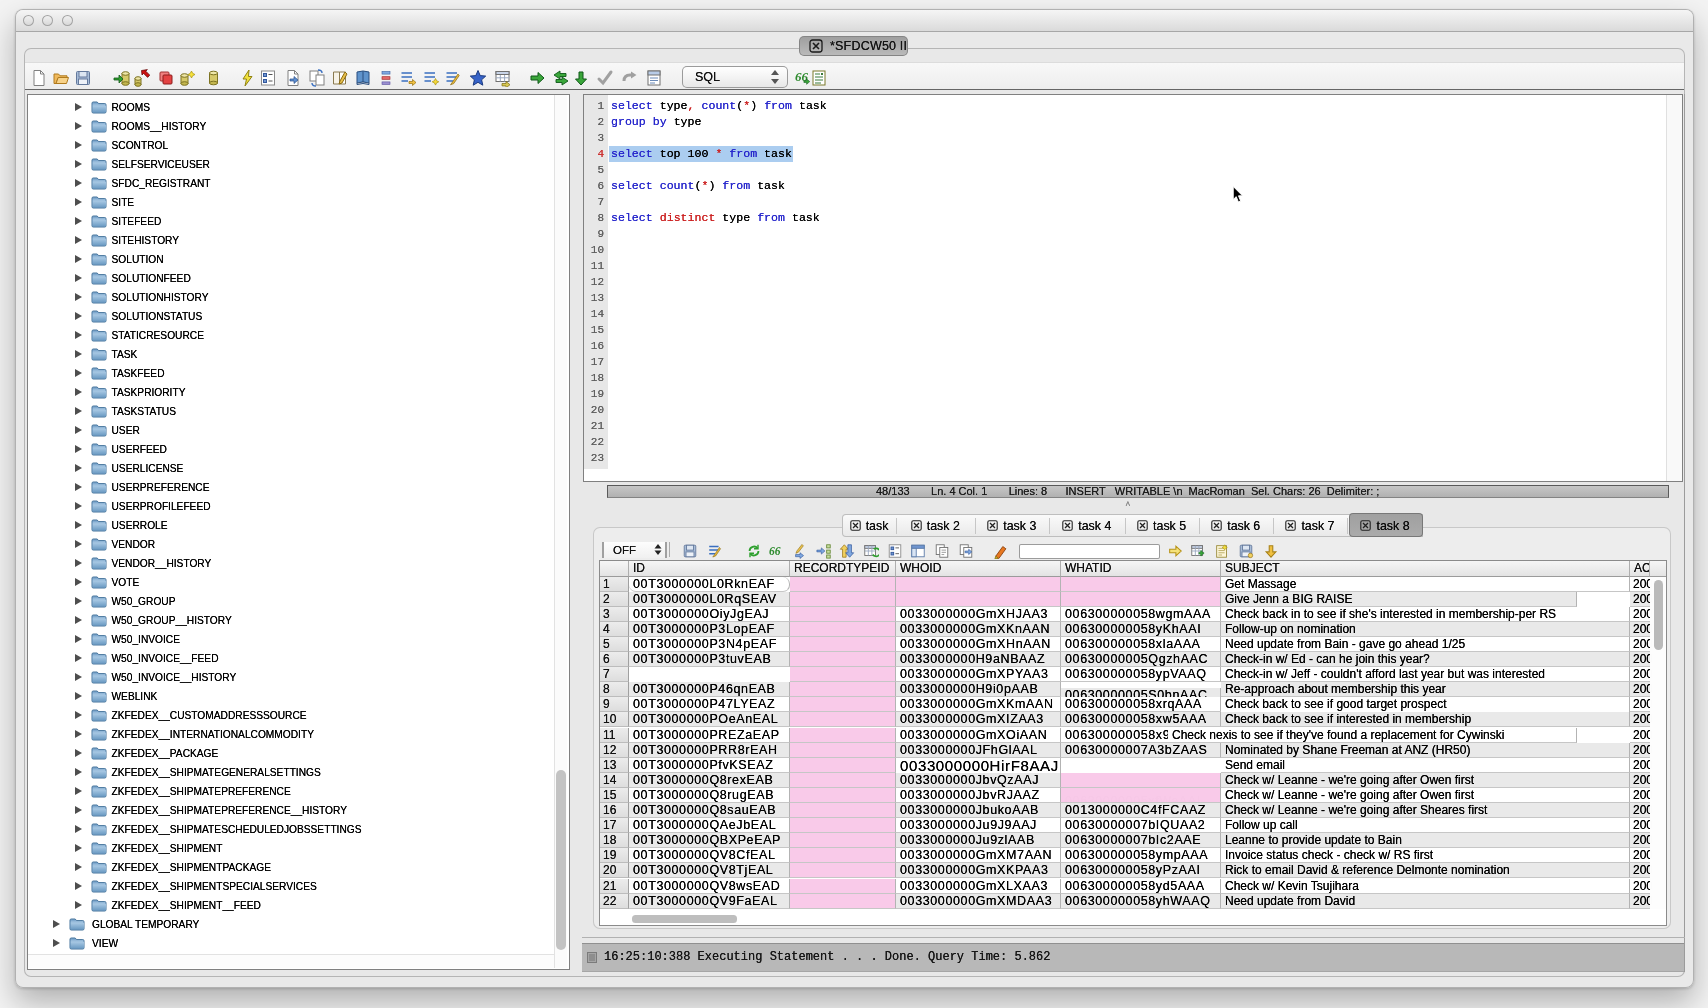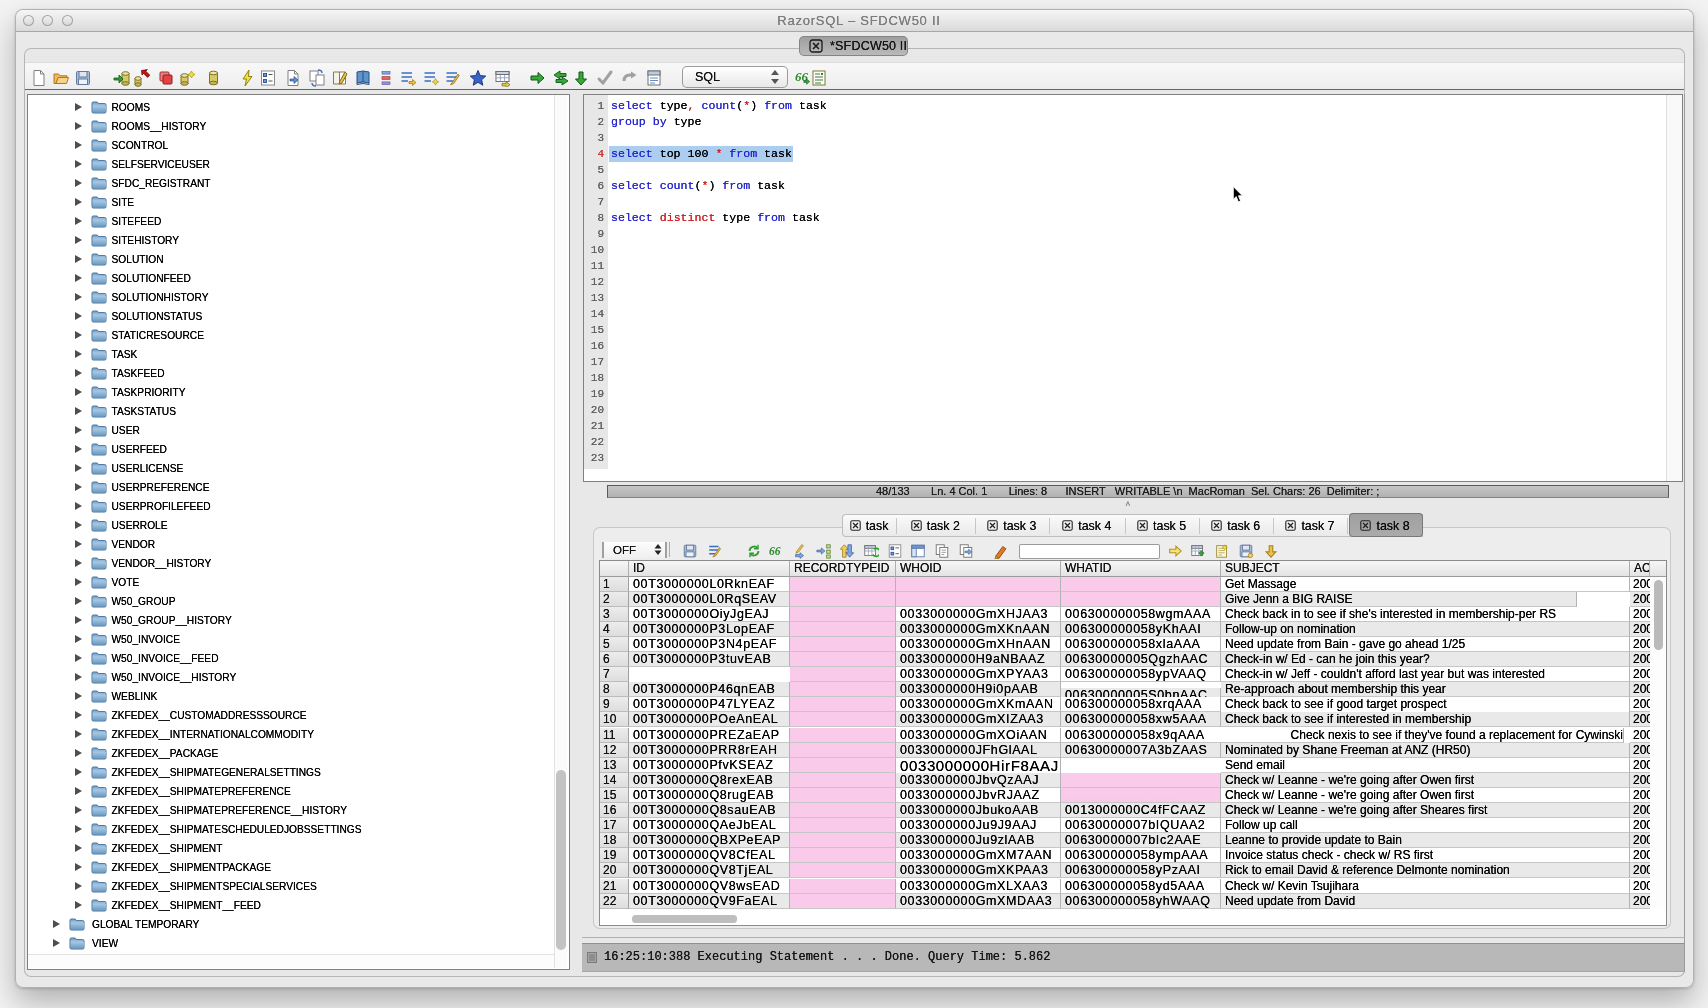--- a/index.html
+++ b/index.html
@@ -10,21 +10,20 @@
 .code{font-family:"Liberation Mono",monospace;font-size:11.6px;line-height:16px;white-space:pre;color:rgba(0,0,0,0.992);}
 .trow{position:absolute;height:19px;line-height:19px;font-size:10.2px;color:rgba(0,0,0,0.992);white-space:nowrap;}
 .tri{position:absolute;width:0;height:0;border-left:7px solid rgba(77,77,77,0.992);border-top:4.5px solid transparent;border-bottom:4.5px solid transparent;}
 </style></head><body>
 <div id="wrap">
 <div style="position:absolute;left:15px;top:9px;width:1679px;height:979px;background:rgba(233,233,233,0.992);border:1px solid rgba(176,176,176,0.992);border-radius:8px;box-shadow:0 14px 30px rgba(0,0,0,0.28),0 1px 3px rgba(0,0,0,0.18);"></div>
 <div style="position:absolute;left:16px;top:10px;width:1677px;height:22px;background:linear-gradient(rgba(245,245,245,0.992),rgba(218,218,218,0.992));border-bottom:1px solid rgba(166,166,166,0.992);border-radius:7px 7px 0 0;"></div>
 <div style="position:absolute;left:22.5px;top:15px;width:11px;height:11px;border-radius:50%;border:1px solid rgba(162,162,162,0.992);background:linear-gradient(rgba(240,240,240,0.992),rgba(216,216,216,0.992));"></div>
 <div style="position:absolute;left:42.0px;top:15px;width:11px;height:11px;border-radius:50%;border:1px solid rgba(162,162,162,0.992);background:linear-gradient(rgba(240,240,240,0.992),rgba(216,216,216,0.992));"></div>
 <div style="position:absolute;left:61.5px;top:15px;width:11px;height:11px;border-radius:50%;border:1px solid rgba(162,162,162,0.992);background:linear-gradient(rgba(240,240,240,0.992),rgba(216,216,216,0.992));"></div>
-<div style="position:absolute;left:15px;top:9px;width:1679px;height:22px;line-height:23px;text-align:center;font-size:13px;letter-spacing:0.75px;text-indent:9px;color:rgba(124,124,124,0.992);">RazorSQL – SFDCW50 II</div>
 <div style="position:absolute;left:24px;top:48px;width:1661px;height:929px;background:rgba(232,232,232,0.992);border:1px solid rgba(180,180,180,0.992);border-radius:7px;"></div>
 <div style="position:absolute;left:799px;top:36px;width:109px;height:20px;background:linear-gradient(rgba(158,158,158,0.992),rgba(185,185,185,0.992));border:1px solid rgba(132,132,132,0.992);border-radius:5px;"></div>
 <svg class="ab" style="left:809px;top:39px" width="14" height="14">
       <rect x="1" y="1" width="12" height="12" rx="2.5" fill="none" stroke="#1a1a1a" stroke-width="1.3"></rect>
       <path d="M4 4 L10 10 M10 4 L4 10" stroke="#1a1a1a" stroke-width="1.6"></path>
     </svg>
 <div style="position:absolute;left:830px;top:36px;width:78px;height:20px;line-height:20px;font-size:12.5px;letter-spacing:0.2px;color:rgba(20,20,20,0.992);">*SFDCW50 II</div>
 <div style="position:absolute;left:25px;top:62px;width:1659px;height:28px;background:linear-gradient(rgba(248,248,248,0.992),rgba(237,237,237,0.992));border-top:1px solid rgba(220,220,220,0.992);border-bottom:1px solid rgba(100,100,100,0.992);"></div>
 <svg class="ab" style="left:30.0px;top:68.5px" width="18" height="18" viewBox="0 0 18 18">
       <path d="M4 1.5 h6.5 l3.5 3.5 V16.5 H4 Z" fill="#fff" stroke="#808080"></path>
@@ -947,21 +946,21 @@
 <div style="position:absolute;left:599px;top:560px;width:1068px;height:366px;background:rgba(255,255,255,0.992);border:1px solid rgba(138,138,138,0.992);"></div>
 <div style="position:absolute;left:600px;top:561px;width:29px;height:15.5px;background:linear-gradient(rgba(246,246,246,0.992),rgba(227,227,227,0.992));border-right:1px solid rgba(174,174,174,0.992);border-bottom:1px solid rgba(155,155,155,0.992);font-size:12px;line-height:15px;color:rgba(17,17,17,0.992);padding-left:4px;white-space:nowrap;overflow:hidden;"></div>
 <div style="position:absolute;left:629px;top:561px;width:161px;height:15.5px;background:linear-gradient(rgba(246,246,246,0.992),rgba(227,227,227,0.992));border-right:1px solid rgba(174,174,174,0.992);border-bottom:1px solid rgba(155,155,155,0.992);font-size:12px;line-height:15px;color:rgba(17,17,17,0.992);padding-left:4px;white-space:nowrap;overflow:hidden;">ID</div>
 <div style="position:absolute;left:790px;top:561px;width:106px;height:15.5px;background:linear-gradient(rgba(246,246,246,0.992),rgba(227,227,227,0.992));border-right:1px solid rgba(174,174,174,0.992);border-bottom:1px solid rgba(155,155,155,0.992);font-size:12px;line-height:15px;color:rgba(17,17,17,0.992);padding-left:4px;white-space:nowrap;overflow:hidden;">RECORDTYPEID</div>
 <div style="position:absolute;left:896px;top:561px;width:165px;height:15.5px;background:linear-gradient(rgba(246,246,246,0.992),rgba(227,227,227,0.992));border-right:1px solid rgba(174,174,174,0.992);border-bottom:1px solid rgba(155,155,155,0.992);font-size:12px;line-height:15px;color:rgba(17,17,17,0.992);padding-left:4px;white-space:nowrap;overflow:hidden;">WHOID</div>
 <div style="position:absolute;left:1061px;top:561px;width:160px;height:15.5px;background:linear-gradient(rgba(246,246,246,0.992),rgba(227,227,227,0.992));border-right:1px solid rgba(174,174,174,0.992);border-bottom:1px solid rgba(155,155,155,0.992);font-size:12px;line-height:15px;color:rgba(17,17,17,0.992);padding-left:4px;white-space:nowrap;overflow:hidden;">WHATID</div>
 <div style="position:absolute;left:1221px;top:561px;width:409px;height:15.5px;background:linear-gradient(rgba(246,246,246,0.992),rgba(227,227,227,0.992));border-right:1px solid rgba(174,174,174,0.992);border-bottom:1px solid rgba(155,155,155,0.992);font-size:12px;line-height:15px;color:rgba(17,17,17,0.992);padding-left:4px;white-space:nowrap;overflow:hidden;">SUBJECT</div>
 <div style="position:absolute;left:1630px;top:561px;width:20px;height:15.5px;background:linear-gradient(rgba(246,246,246,0.992),rgba(227,227,227,0.992));border-right:1px solid rgba(174,174,174,0.992);border-bottom:1px solid rgba(155,155,155,0.992);font-size:12px;line-height:15px;color:rgba(17,17,17,0.992);padding-left:4px;white-space:nowrap;overflow:hidden;">AC</div>
 <div style="position:absolute;left:1650px;top:561px;width:16px;height:15.5px;background:linear-gradient(rgba(246,246,246,0.992),rgba(227,227,227,0.992));border-bottom:1px solid rgba(155,155,155,0.992);"></div>
 <div style="position:absolute;left:600px;top:576.5px;width:29px;height:15.1px;background:linear-gradient(rgba(236,236,236,0.992),rgba(221,221,221,0.992));border-right:1px solid rgba(160,160,160,0.992);border-bottom:1px solid rgba(188,188,188,0.992);font-size:12px;line-height:15.1px;color:rgba(17,17,17,0.992);padding-left:3px;">1</div>
-<div style="position:absolute;left:629px;top:576.5px;width:161px;height:15.1px;background:rgba(255,255,255,0.992);border-right:1px solid rgba(179,179,179,0.992);border-bottom:1px solid rgba(198,198,198,0.992);line-height:15.1px;color:rgba(0,0,0,0.992);padding-left:4px;white-space:nowrap;overflow:hidden;font-size:12.5px;letter-spacing:0.62px;">00T3000000L0RknEAF</div>
+<div style="position:absolute;left:629px;top:576.5px;width:161px;height:15.1px;background:rgba(255,255,255,0.992);border-right:1px solid rgba(179,179,179,0.992);border-bottom:1px solid rgba(198,198,198,0.992);line-height:15.1px;color:rgba(0,0,0,0.992);padding-left:4px;white-space:nowrap;overflow:hidden;font-size:12.5px;letter-spacing:0.62px;border-radius:7px;">00T3000000L0RknEAF</div>
 <div style="position:absolute;left:790px;top:576.5px;width:106px;height:15.1px;background:rgba(249,202,233,0.992);border-right:1px solid rgba(179,179,179,0.992);border-bottom:1px solid rgba(198,198,198,0.992);line-height:15.1px;color:rgba(0,0,0,0.992);padding-left:4px;white-space:nowrap;overflow:hidden;font-size:12px;"></div>
 <div style="position:absolute;left:896px;top:576.5px;width:165px;height:15.1px;background:rgba(249,202,233,0.992);border-right:1px solid rgba(179,179,179,0.992);border-bottom:1px solid rgba(198,198,198,0.992);line-height:15.1px;color:rgba(0,0,0,0.992);padding-left:4px;white-space:nowrap;overflow:hidden;font-size:12.5px;letter-spacing:0.62px;"></div>
 <div style="position:absolute;left:1061px;top:576.5px;width:160px;height:15.1px;background:rgba(249,202,233,0.992);border-right:1px solid rgba(179,179,179,0.992);border-bottom:1px solid rgba(198,198,198,0.992);line-height:15.1px;color:rgba(0,0,0,0.992);padding-left:4px;white-space:nowrap;overflow:hidden;font-size:12.5px;letter-spacing:0.62px;"></div>
 <div style="position:absolute;left:1221px;top:576.5px;width:409px;height:15.1px;background:rgba(255,255,255,0.992);border-right:1px solid rgba(179,179,179,0.992);border-bottom:1px solid rgba(198,198,198,0.992);line-height:15.1px;color:rgba(0,0,0,0.992);padding-left:4px;white-space:nowrap;overflow:hidden;font-size:12px;">Get Massage</div>
 <div style="position:absolute;left:1630px;top:576.5px;width:23px;height:15.1px;background:rgba(255,255,255,0.992);border-right:1px solid rgba(179,179,179,0.992);border-bottom:1px solid rgba(198,198,198,0.992);line-height:15.1px;color:rgba(0,0,0,0.992);padding-left:4px;white-space:nowrap;overflow:hidden;font-size:12px;padding-left:3px;">2006</div>
 <div style="position:absolute;left:600px;top:591.6px;width:29px;height:15.1px;background:linear-gradient(rgba(236,236,236,0.992),rgba(221,221,221,0.992));border-right:1px solid rgba(160,160,160,0.992);border-bottom:1px solid rgba(188,188,188,0.992);font-size:12px;line-height:15.1px;color:rgba(17,17,17,0.992);padding-left:3px;">2</div>
 <div style="position:absolute;left:629px;top:591.6px;width:161px;height:15.1px;background:rgba(233,233,233,0.992);border-right:1px solid rgba(179,179,179,0.992);border-bottom:1px solid rgba(198,198,198,0.992);line-height:15.1px;color:rgba(0,0,0,0.992);padding-left:4px;white-space:nowrap;overflow:hidden;font-size:12.5px;letter-spacing:0.62px;">00T3000000L0RqSEAV</div>
 <div style="position:absolute;left:790px;top:591.6px;width:106px;height:15.1px;background:rgba(249,202,233,0.992);border-right:1px solid rgba(179,179,179,0.992);border-bottom:1px solid rgba(198,198,198,0.992);line-height:15.1px;color:rgba(0,0,0,0.992);padding-left:4px;white-space:nowrap;overflow:hidden;font-size:12px;"></div>
 <div style="position:absolute;left:896px;top:591.6px;width:165px;height:15.1px;background:rgba(249,202,233,0.992);border-right:1px solid rgba(179,179,179,0.992);border-bottom:1px solid rgba(198,198,198,0.992);line-height:15.1px;color:rgba(0,0,0,0.992);padding-left:4px;white-space:nowrap;overflow:hidden;font-size:12.5px;letter-spacing:0.62px;"></div>
 <div style="position:absolute;left:1061px;top:591.6px;width:160px;height:15.1px;background:rgba(249,202,233,0.992);border-right:1px solid rgba(179,179,179,0.992);border-bottom:1px solid rgba(198,198,198,0.992);line-height:15.1px;color:rgba(0,0,0,0.992);padding-left:4px;white-space:nowrap;overflow:hidden;font-size:12.5px;letter-spacing:0.62px;"></div>
@@ -1021,21 +1020,21 @@
 <div style="position:absolute;left:790px;top:712.4px;width:106px;height:15.1px;background:rgba(249,202,233,0.992);border-right:1px solid rgba(179,179,179,0.992);border-bottom:1px solid rgba(198,198,198,0.992);line-height:15.1px;color:rgba(0,0,0,0.992);padding-left:4px;white-space:nowrap;overflow:hidden;font-size:12px;"></div>
 <div style="position:absolute;left:896px;top:712.4px;width:165px;height:15.1px;background:rgba(233,233,233,0.992);border-right:1px solid rgba(179,179,179,0.992);border-bottom:1px solid rgba(198,198,198,0.992);line-height:15.1px;color:rgba(0,0,0,0.992);padding-left:4px;white-space:nowrap;overflow:hidden;font-size:12.5px;letter-spacing:0.62px;">0033000000GmXIZAA3</div>
 <div style="position:absolute;left:1061px;top:712.4px;width:160px;height:15.1px;background:rgba(233,233,233,0.992);border-right:1px solid rgba(179,179,179,0.992);border-bottom:1px solid rgba(198,198,198,0.992);line-height:15.1px;color:rgba(0,0,0,0.992);padding-left:4px;white-space:nowrap;overflow:hidden;font-size:12.5px;letter-spacing:0.62px;">006300000058xw5AAA</div>
 <div style="position:absolute;left:1221px;top:712.4px;width:409px;height:15.1px;background:rgba(233,233,233,0.992);border-right:1px solid rgba(179,179,179,0.992);border-bottom:1px solid rgba(198,198,198,0.992);line-height:15.1px;color:rgba(0,0,0,0.992);padding-left:4px;white-space:nowrap;overflow:hidden;font-size:12px;">Check back to see if interested in membership</div>
 <div style="position:absolute;left:1630px;top:712.4px;width:23px;height:15.1px;background:rgba(233,233,233,0.992);border-right:1px solid rgba(179,179,179,0.992);border-bottom:1px solid rgba(198,198,198,0.992);line-height:15.1px;color:rgba(0,0,0,0.992);padding-left:4px;white-space:nowrap;overflow:hidden;font-size:12px;padding-left:3px;">2006</div>
 <div style="position:absolute;left:600px;top:727.5px;width:29px;height:15.1px;background:linear-gradient(rgba(236,236,236,0.992),rgba(221,221,221,0.992));border-right:1px solid rgba(160,160,160,0.992);border-bottom:1px solid rgba(188,188,188,0.992);font-size:12px;line-height:15.1px;color:rgba(17,17,17,0.992);padding-left:3px;">11</div>
 <div style="position:absolute;left:629px;top:727.5px;width:161px;height:15.1px;background:rgba(255,255,255,0.992);border-right:1px solid rgba(179,179,179,0.992);border-bottom:1px solid rgba(198,198,198,0.992);line-height:15.1px;color:rgba(0,0,0,0.992);padding-left:4px;white-space:nowrap;overflow:hidden;font-size:12.5px;letter-spacing:0.62px;">00T3000000PREZaEAP</div>
 <div style="position:absolute;left:790px;top:727.5px;width:106px;height:15.1px;background:rgba(249,202,233,0.992);border-right:1px solid rgba(179,179,179,0.992);border-bottom:1px solid rgba(198,198,198,0.992);line-height:15.1px;color:rgba(0,0,0,0.992);padding-left:4px;white-space:nowrap;overflow:hidden;font-size:12px;"></div>
 <div style="position:absolute;left:896px;top:727.5px;width:165px;height:15.1px;background:rgba(255,255,255,0.992);border-right:1px solid rgba(179,179,179,0.992);border-bottom:1px solid rgba(198,198,198,0.992);line-height:15.1px;color:rgba(0,0,0,0.992);padding-left:4px;white-space:nowrap;overflow:hidden;font-size:12.5px;letter-spacing:0.62px;">0033000000GmXOiAAN</div>
 <div style="position:absolute;left:1061px;top:727.5px;width:160px;height:15.1px;background:rgba(255,255,255,0.992);border-right:1px solid rgba(179,179,179,0.992);border-bottom:1px solid rgba(198,198,198,0.992);line-height:15.1px;color:rgba(0,0,0,0.992);padding-left:4px;white-space:nowrap;overflow:hidden;font-size:12.5px;letter-spacing:0.62px;">006300000058x9qAAA</div>
-<div style="position:absolute;left:1215px;top:727.5px;width:409px;height:15.1px;background:rgba(255,255,255,0.992);border-right:1px solid rgba(179,179,179,0.992);border-bottom:1px solid rgba(198,198,198,0.992);line-height:15.1px;color:rgba(0,0,0,0.992);padding-left:4px;white-space:nowrap;overflow:hidden;font-size:12px;text-align:right;">Check nexis to see if they've found a replacement for Cywinski</div>
+<div style="position:absolute;left:1168px;top:727.5px;width:409px;height:15.1px;background:rgba(255,255,255,0.992);border-right:1px solid rgba(179,179,179,0.992);border-bottom:1px solid rgba(198,198,198,0.992);line-height:15.1px;color:rgba(0,0,0,0.992);padding-left:4px;white-space:nowrap;overflow:hidden;font-size:12px;">Check nexis to see if they've found a replacement for Cywinski</div>
 <div style="position:absolute;left:1630px;top:727.5px;width:23px;height:15.1px;background:rgba(255,255,255,0.992);border-right:1px solid rgba(179,179,179,0.992);border-bottom:1px solid rgba(198,198,198,0.992);line-height:15.1px;color:rgba(0,0,0,0.992);padding-left:4px;white-space:nowrap;overflow:hidden;font-size:12px;padding-left:3px;">2006</div>
 <div style="position:absolute;left:600px;top:742.6px;width:29px;height:15.1px;background:linear-gradient(rgba(236,236,236,0.992),rgba(221,221,221,0.992));border-right:1px solid rgba(160,160,160,0.992);border-bottom:1px solid rgba(188,188,188,0.992);font-size:12px;line-height:15.1px;color:rgba(17,17,17,0.992);padding-left:3px;">12</div>
 <div style="position:absolute;left:629px;top:742.6px;width:161px;height:15.1px;background:rgba(233,233,233,0.992);border-right:1px solid rgba(179,179,179,0.992);border-bottom:1px solid rgba(198,198,198,0.992);line-height:15.1px;color:rgba(0,0,0,0.992);padding-left:4px;white-space:nowrap;overflow:hidden;font-size:12.5px;letter-spacing:0.62px;">00T3000000PRR8rEAH</div>
 <div style="position:absolute;left:790px;top:742.6px;width:106px;height:15.1px;background:rgba(249,202,233,0.992);border-right:1px solid rgba(179,179,179,0.992);border-bottom:1px solid rgba(198,198,198,0.992);line-height:15.1px;color:rgba(0,0,0,0.992);padding-left:4px;white-space:nowrap;overflow:hidden;font-size:12px;"></div>
 <div style="position:absolute;left:896px;top:742.6px;width:165px;height:15.1px;background:rgba(233,233,233,0.992);border-right:1px solid rgba(179,179,179,0.992);border-bottom:1px solid rgba(198,198,198,0.992);line-height:15.1px;color:rgba(0,0,0,0.992);padding-left:4px;white-space:nowrap;overflow:hidden;font-size:12.5px;letter-spacing:0.62px;">0033000000JFhGlAAL</div>
 <div style="position:absolute;left:1061px;top:742.6px;width:160px;height:15.1px;background:rgba(233,233,233,0.992);border-right:1px solid rgba(179,179,179,0.992);border-bottom:1px solid rgba(198,198,198,0.992);line-height:15.1px;color:rgba(0,0,0,0.992);padding-left:4px;white-space:nowrap;overflow:hidden;font-size:12.5px;letter-spacing:0.62px;">00630000007A3bZAAS</div>
 <div style="position:absolute;left:1221px;top:742.6px;width:409px;height:15.1px;background:rgba(233,233,233,0.992);border-right:1px solid rgba(179,179,179,0.992);border-bottom:1px solid rgba(198,198,198,0.992);line-height:15.1px;color:rgba(0,0,0,0.992);padding-left:4px;white-space:nowrap;overflow:hidden;font-size:12px;">Nominated by Shane Freeman at ANZ (HR50)</div>
 <div style="position:absolute;left:1630px;top:742.6px;width:23px;height:15.1px;background:rgba(233,233,233,0.992);border-right:1px solid rgba(179,179,179,0.992);border-bottom:1px solid rgba(198,198,198,0.992);line-height:15.1px;color:rgba(0,0,0,0.992);padding-left:4px;white-space:nowrap;overflow:hidden;font-size:12px;padding-left:3px;">2006</div>
 <div style="position:absolute;left:600px;top:757.7px;width:29px;height:15.1px;background:linear-gradient(rgba(236,236,236,0.992),rgba(221,221,221,0.992));border-right:1px solid rgba(160,160,160,0.992);border-bottom:1px solid rgba(188,188,188,0.992);font-size:12px;line-height:15.1px;color:rgba(17,17,17,0.992);padding-left:3px;">13</div>
 <div style="position:absolute;left:629px;top:757.7px;width:161px;height:15.1px;background:rgba(255,255,255,0.992);border-right:1px solid rgba(179,179,179,0.992);border-bottom:1px solid rgba(198,198,198,0.992);line-height:15.1px;color:rgba(0,0,0,0.992);padding-left:4px;white-space:nowrap;overflow:hidden;font-size:12.5px;letter-spacing:0.62px;">00T3000000PfvKSEAZ</div>

